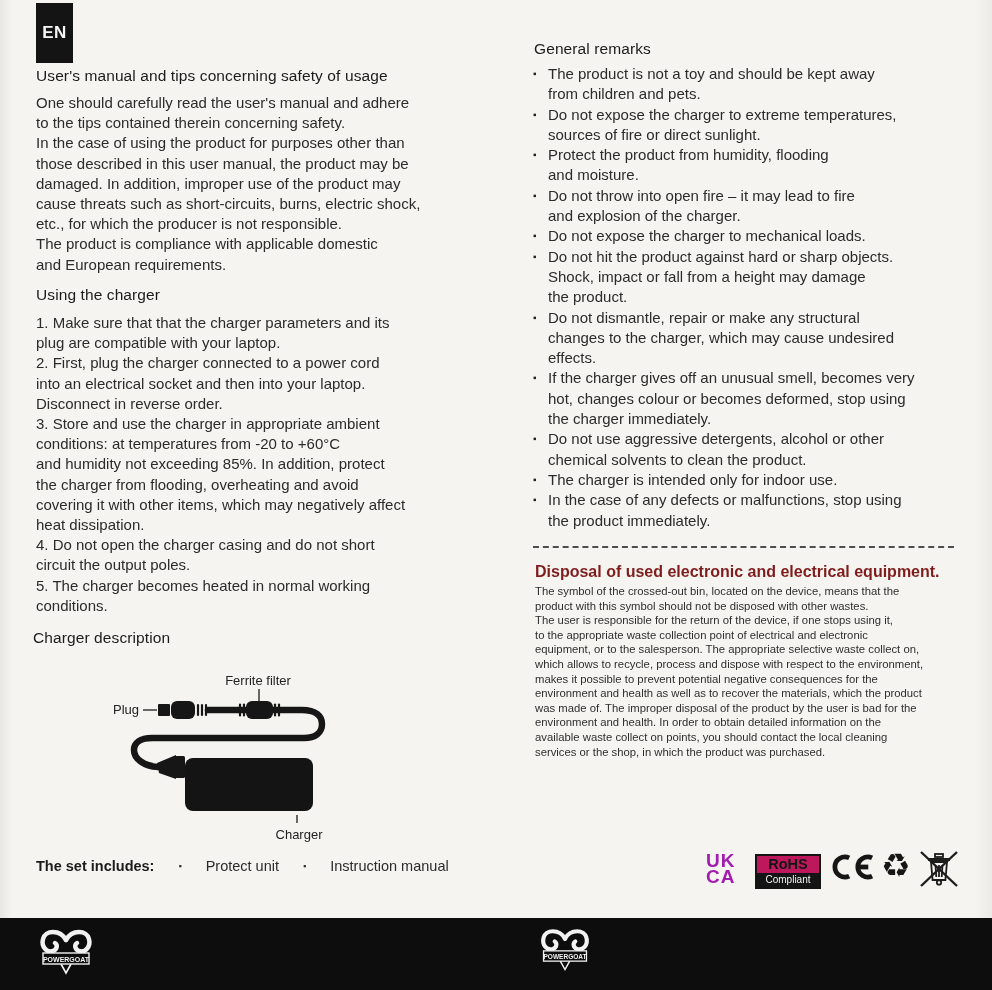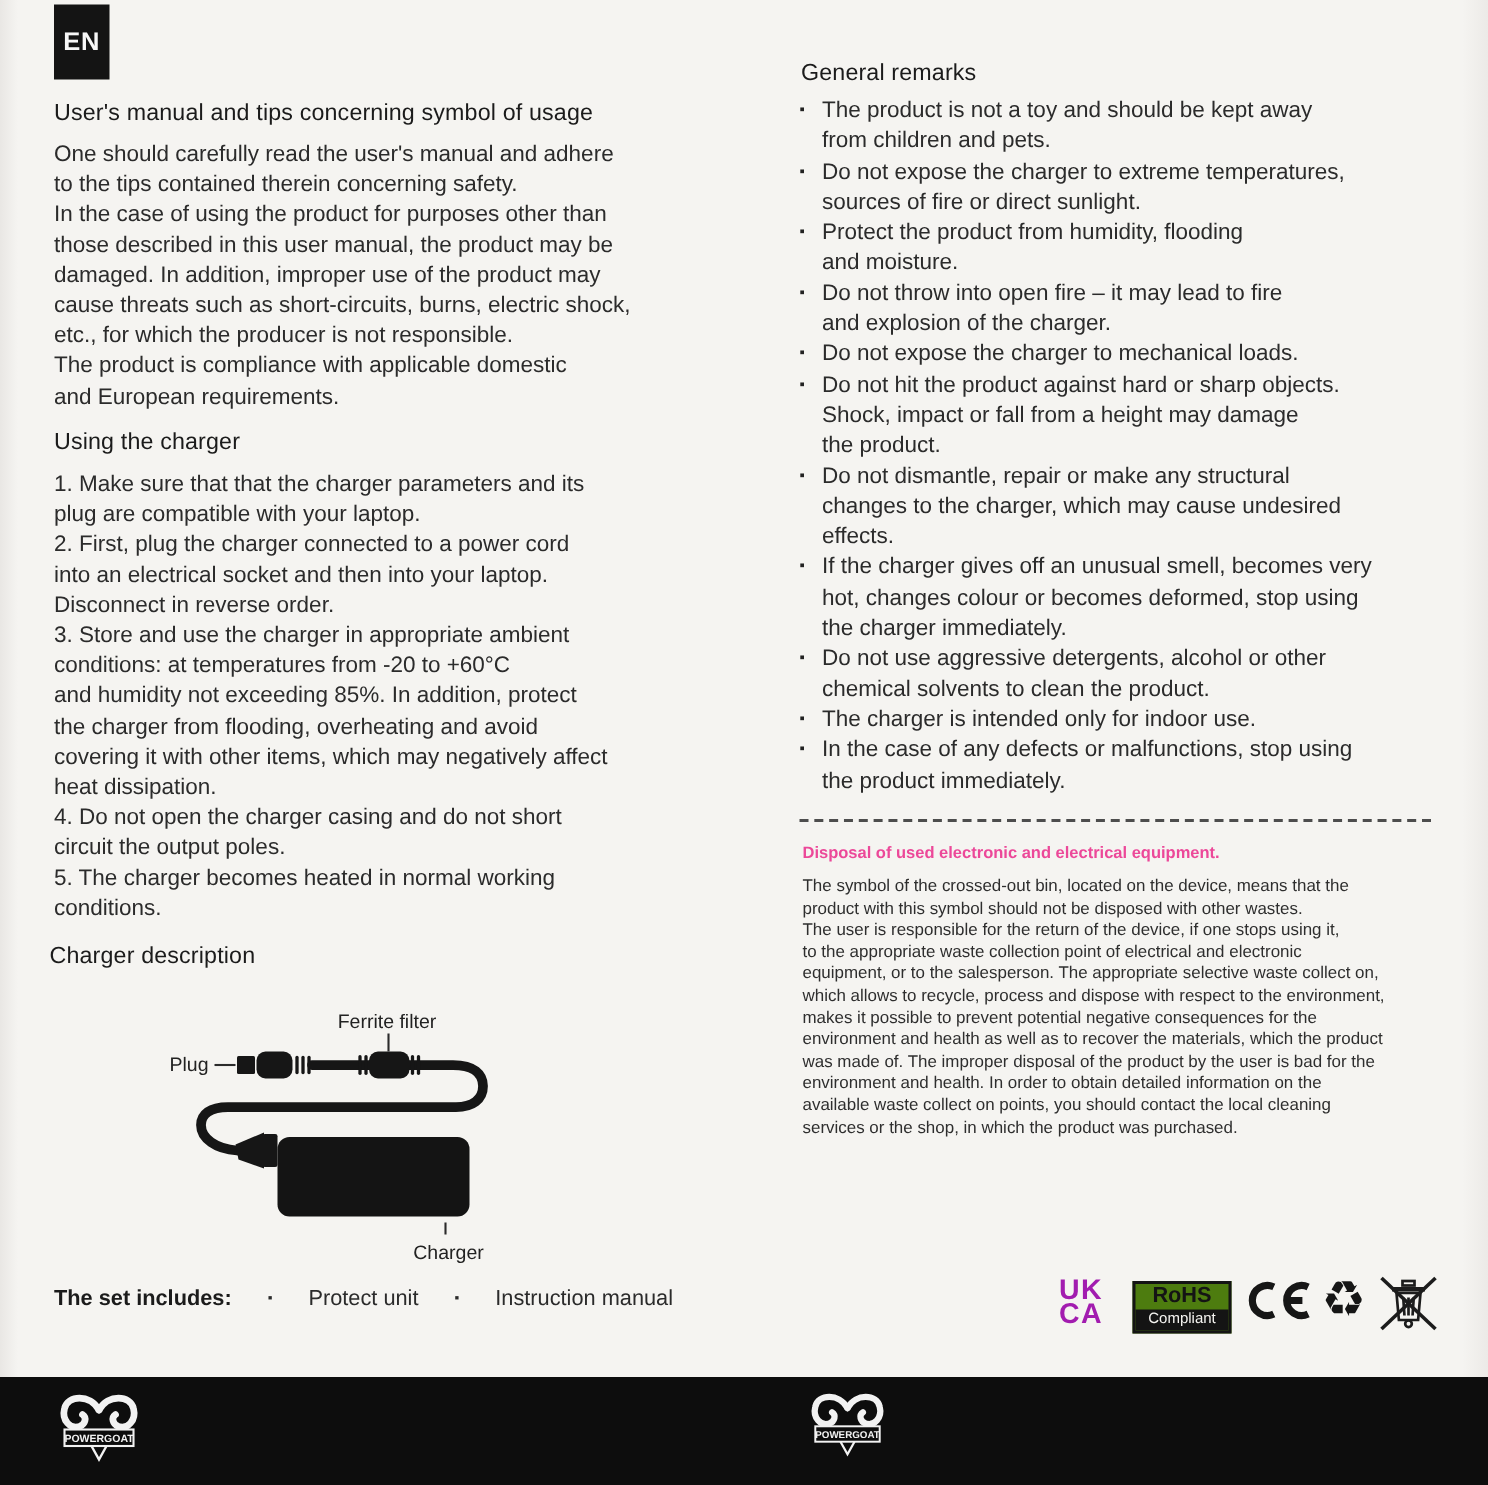--- a/index.html
+++ b/index.html
@@ -6,57 +6,57 @@
   body{
     width:992px;height:990px;position:relative;overflow:hidden;
     background:linear-gradient(90deg,#e9e7e4 0px,#f5f4f1 12px,#f5f4f1 975px,#eceae7 992px);
     font-family:"Liberation Sans","DejaVu Sans",sans-serif;
     color:#2a2a2a;
   }
   .abs{position:absolute;}
   .h{font-weight:normal;font-size:15.5px;color:#1b1b1b;letter-spacing:.1px;}
   .body-text{font-size:15px;line-height:20.2px;white-space:pre-line;color:#2b2b2b;}
   .small-text{font-size:11.3px;line-height:14.6px;white-space:pre-line;color:#2e2e2e;}
-  .small-h{font-weight:bold;font-size:11px;color:#ec4899;}
+  .small-h{font-weight:bold;font-size:16px;color:#7f1d1d;}
 
   .en-badge{
-    left:36px;top:3px;width:37px;height:50px;background:#141414;color:#f7f7f7;
+    left:36px;top:3px;width:37px;height:60px;background:#141414;color:#f7f7f7;
     display:flex;align-items:center;justify-content:center;
     font-weight:bold;font-size:17px;letter-spacing:.5px;
   }
 
   .bullets{left:533px;top:64px;width:430px;}
   .bul{display:flex;}
   .bul .m{width:15px;flex:0 0 15px;font-size:10px;line-height:20.3px;color:#222;}
   .bul .t{flex:1;font-size:15px;line-height:20.3px;white-space:pre-line;color:#2b2b2b;}
 
   .dashed-divider{left:533px;top:546px;width:421px;height:0;border-top:2px dashed #4d4d4d;}
 
   .set-line{left:36px;top:858px;font-size:14.5px;color:#2b2b2b;display:flex;align-items:baseline;gap:24px;}
   .set-line .lbl{font-weight:bold;color:#1b1b1b;}
   .set-line .mk{font-size:9px;position:relative;top:-2px;}
 
   .bottom-bar{left:0;top:918px;width:992px;height:72px;background:#0d0d0d;}
 
   
   .ukca{left:706px;top:853px;font-weight:800;font-size:19px;line-height:16px;
         letter-spacing:1px;color:#a21caf;text-align:center;}
-  .rohs{left:755px;top:854px;width:62px;border:2px solid #141414;text-align:center;background:#4d7c0f;}
+  .rohs{left:755px;top:854px;width:62px;border:2px solid #141414;text-align:center;background:#be185d;}
   .rohs .top{font-weight:bold;font-size:14.5px;line-height:17px;color:#141414;}
   .rohs .bot{background:#141414;color:#f5f4f1;font-size:10px;line-height:12px;padding:1px 0;}
   .recycle{left:881px;top:848px;font-size:33px;line-height:36px;color:#161616;}
 
   svg text{font-family:"Liberation Sans","DejaVu Sans",sans-serif;}
 </style>
 </head>
 <body>
 
 <div class="abs en-badge">EN</div>
 
-<div class="abs h" style="left:36px;top:67px;width:455px;">User's manual and tips concerning symbol of usage</div>
+<div class="abs h" style="left:36px;top:67px;width:455px;">User's manual and tips concerning safety of usage</div>
 
 <div class="abs body-text" style="left:36px;top:93px;width:460px;">One should carefully read the user's manual and adhere
 to the tips contained therein concerning safety.
 In the case of using the product for purposes other than
 those described in this user manual, the product may be
 damaged. In addition, improper use of the product may
 cause threats such as short-circuits, burns, electric shock,
 etc., for which the producer is not responsible.
 The product is compliance with applicable domestic
 and European requirements.</div>

